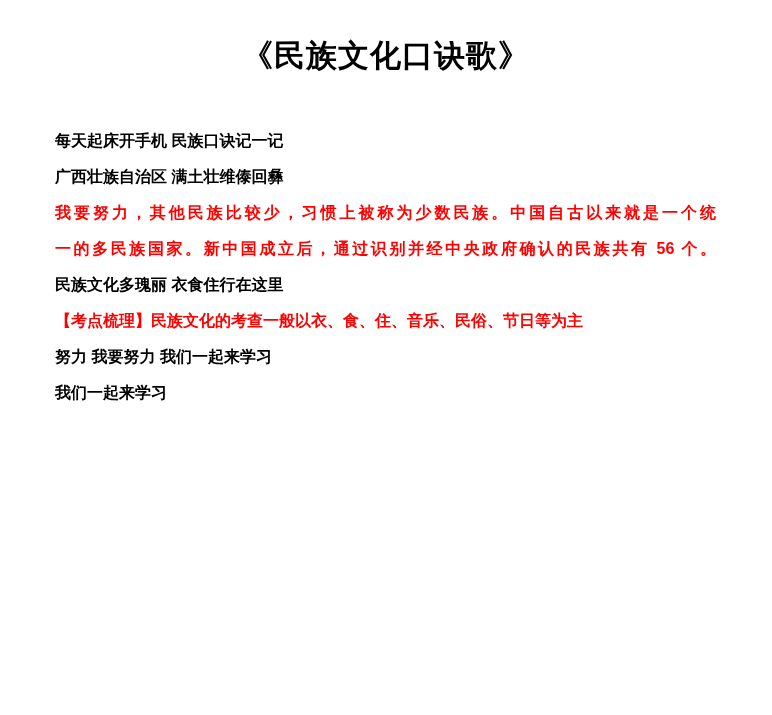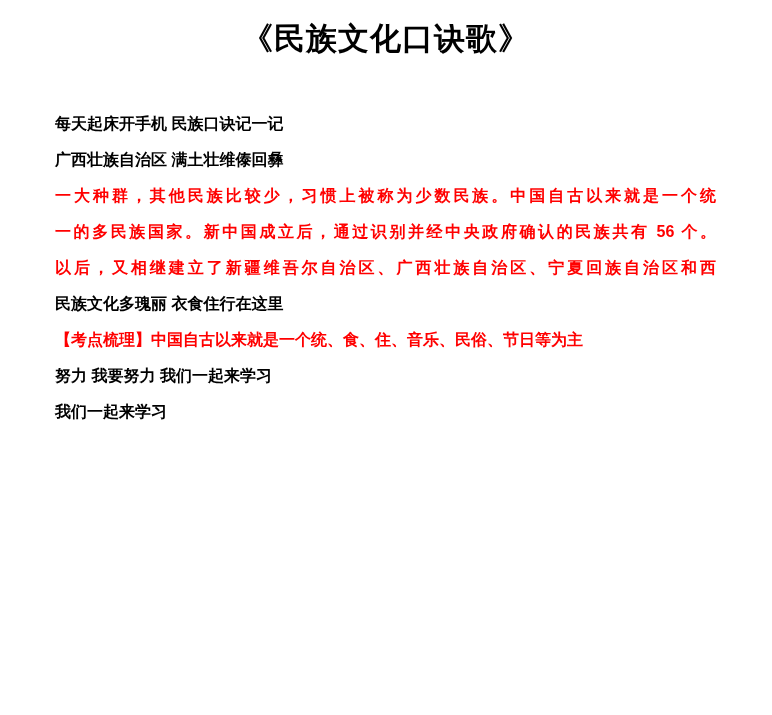--- a/index.html
+++ b/index.html
@@ -17,20 +17,21 @@
   }
   .doc-title {
     padding-top: 16px;
     text-align: center;
     font-family: "Liberation Serif", "DejaVu Serif", serif;
     font-weight: bold;
     font-size: 31px;
     line-height: 46px;
     color: #000000;
     letter-spacing: 1px;
+    margin-top: 17px;
   }
   .doc-body {
     margin: 44px 56px 0 55px; 
     width: 661px;
   }
   .text-line {
     min-height: 36px;
     line-height: 36px;
     font-size: 16px;
     font-weight: bold;
@@ -46,21 +47,20 @@
   }
 </style>
 </head>
 <body>
 
 <div class="page">
   <div class="doc-title">《民族文化口诀歌》</div>
   <div class="doc-body">
       <div class="text-line">每天起床开手机 民族口诀记一记</div>
       <div class="text-line">广西壮族自治区 满土壮维傣回彝</div>
-      <div class="text-line red justify">一大种群，其他民族比较少，习惯上被称为少数民族。中国自古以来就是一个统</div>
+      <div class="text-line red justify">我要努力，其他民族比较少，习惯上被称为少数民族。中国自古以来就是一个统</div>
       <div class="text-line red justify">一的多民族国家。新中国成立后，通过识别并经中央政府确认的民族共有 56 个。</div>
-      <div class="text-line red justify">以后，又相继建立了新疆维吾尔自治区、广西壮族自治区、宁夏回族自治区和西</div>
       <div class="text-line">民族文化多瑰丽 衣食住行在这里</div>
-      <div class="text-line red">【考点梳理】中国自古以来就是一个统、食、住、音乐、民俗、节日等为主</div>
+      <div class="text-line red">【考点梳理】民族文化的考查一般以衣、食、住、音乐、民俗、节日等为主</div>
       <div class="text-line">努力 我要努力 我们一起来学习</div>
       <div class="text-line">我们一起来学习</div>
     </div>
 </div>
 
 </body></html>

